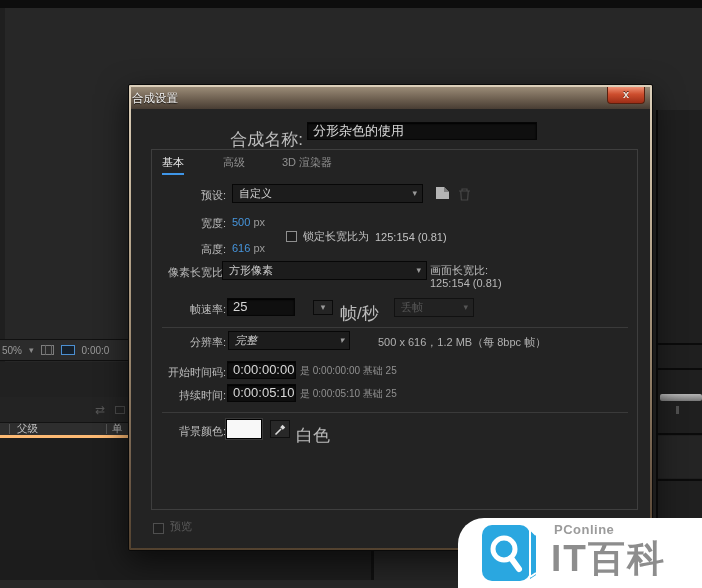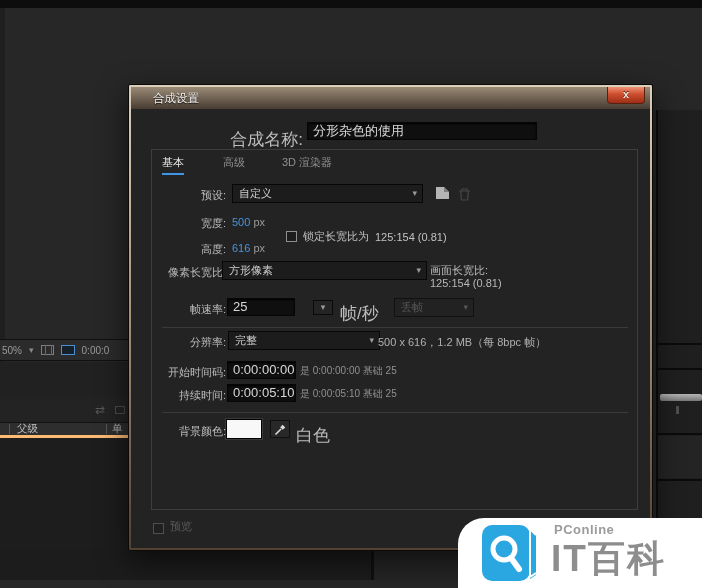--- a/index.html
+++ b/index.html
@@ -51,21 +51,21 @@
   
   #dialog {
     left:128px; top:84px; width:525px; height:467px;
     background:linear-gradient(180deg,#dccfba 0%,#c2b299 25%,#97846c 60%,#6a5745 85%,#53422f 100%);
     border:1px solid #0a0a0a; border-radius:2px; padding:2px;
     box-shadow:0 10px 30px rgba(0,0,0,.6);
   }
   #dialog-inner { position:relative; width:100%; height:100%; background:#232323; }
   #dialog-titlebar { position:absolute; left:0; top:0; width:100%; height:22px;
     background:linear-gradient(180deg,#9a8b77 0%,#6d5f50 55%,#483d33 100%);
-    display:flex; align-items:center; padding-left:22px; }
+    display:flex; align-items:center; padding-left:1px; }
   #dialog-title { font-size:11.5px; color:#f2f2f2; text-shadow:0 1px 1px rgba(0,0,0,.8); }
   #dialog-close {
     position:absolute; right:5px; top:0; width:38px; height:17px;
     background:linear-gradient(180deg,#ef9275 0%,#cd4e2e 45%,#9d2d16 100%);
     border:1px solid #58200f; border-top:none; border-radius:0 0 4px 4px;
     color:#e9e2da; font-size:11px; font-weight:bold; text-align:center; line-height:15px;
     text-shadow:0 -1px 0 rgba(0,0,0,.6); cursor:pointer;
   }
   .lbl { position:absolute; font-size:17px; color:#bcbcbc; white-space:nowrap; }
   .ralbl { position:absolute; left:0; width:74px; text-align:right; font-size:11px; color:#bcbcbc; white-space:nowrap; }
@@ -103,21 +103,21 @@
   #frame-aspect-value { left:278px; top:127px; font-size:11px; color:#b8b8b8; }
 
   #fr-label { top:152px; } #fr-input { left:75px; top:148px; width:68px; }
   #fr-chev-btn { position:absolute; left:161px; top:150px; width:20px; height:15px; background:#242424;
     border:1px solid #0a0a0a; color:#9a9a9a; font-size:9px; text-align:center; line-height:13px; cursor:pointer; }
   #fr-unit { left:188px; top:152px; }
   #fr-drop { left:242px; top:148px; width:80px; }
 
   #sep1 { top:177px; } #sep2 { top:262px; }
 
-  #res-label { top:185px; } #res-select { left:76px; top:181px; width:152px; }
+  #res-label { top:185px; } #res-select { left:76px; top:181px; width:122px;font-style:italic; }
   #res-info { left:226px; top:185px; font-size:11px; color:#b0b0b0; }
 
   #start-label { top:215px; } #start-input { left:75px; top:211px; width:69px; }
   #start-aux { left:148px; top:214px; }
   #dur-label { top:238px; } #dur-input { left:75px; top:234px; width:69px; }
   #dur-aux { left:148px; top:237px; }
 
   #bg-label { top:274px; }
   #bg-swatch { position:absolute; left:74px; top:269px; width:36px; height:20px; background:#f8f8f8;
     border:1px solid #000; outline:1px solid #3a3a3a; cursor:pointer; }

